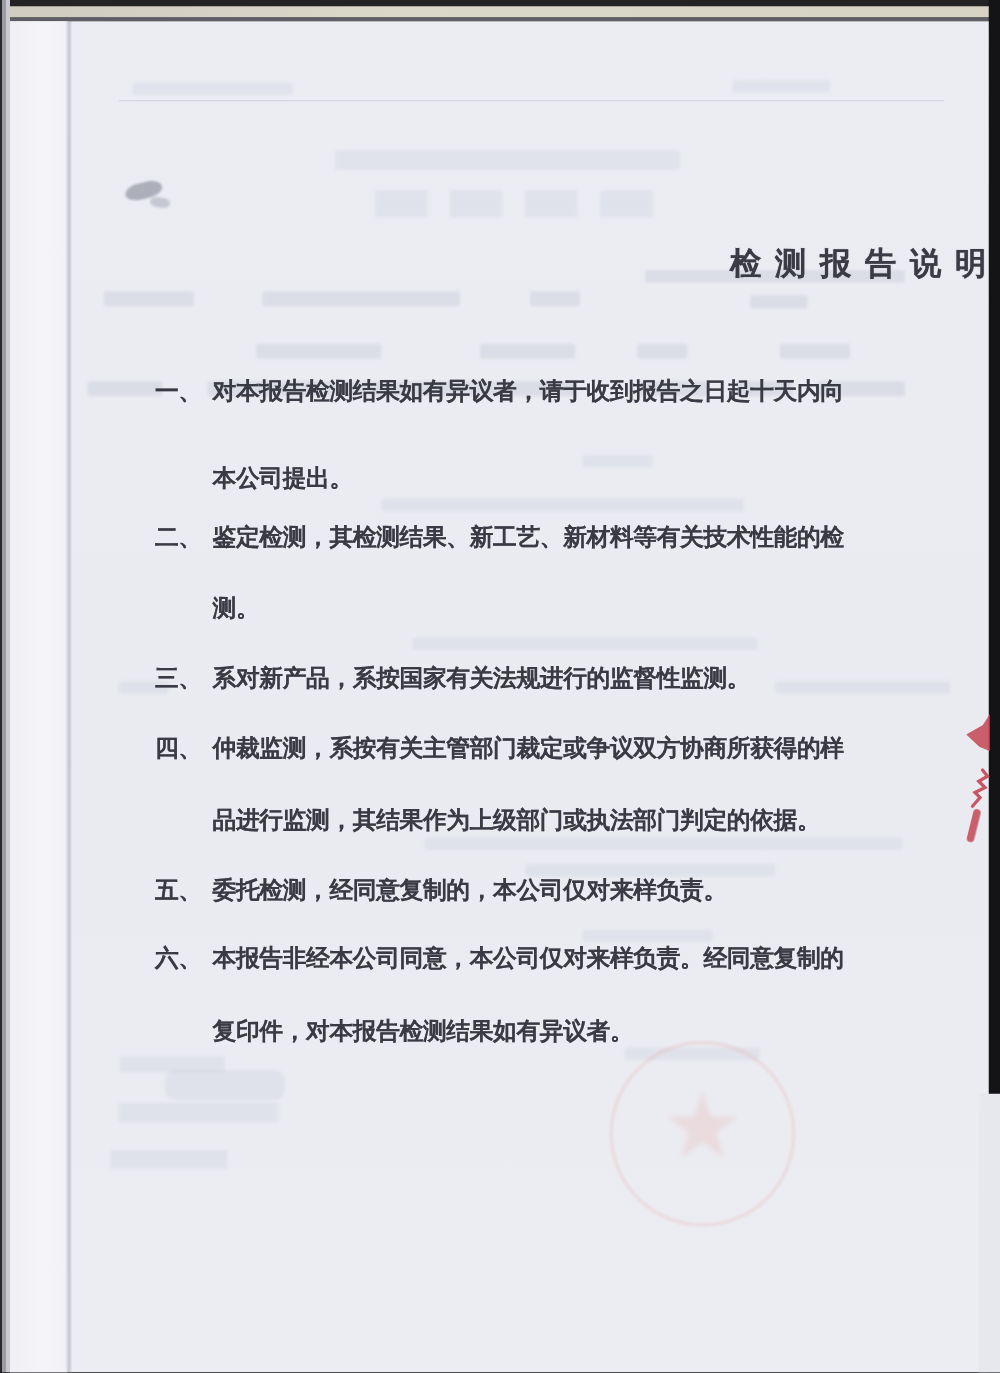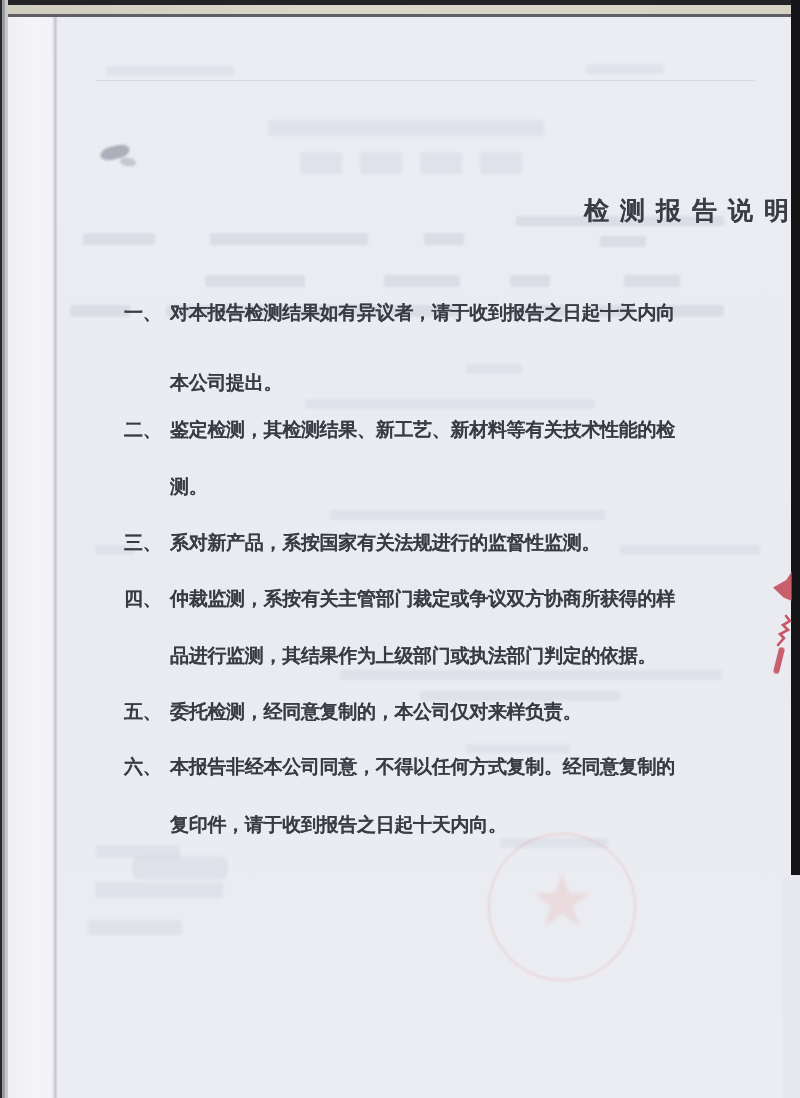--- a/index.html
+++ b/index.html
@@ -138,14 +138,14 @@
 <div class="line txt" style="top:530px;">系对新产品，系按国家有关法规进行的监督性监测。</div>
 
 <div class="line num" style="top:586px;">四、</div>
 <div class="line txt" style="top:586px;font-family:Liberation Serif, serif;">仲裁监测，系按有关主管部门裁定或争议双方协商所获得的样</div>
 <div class="line txt" style="top:643px;">品进行监测，其结果作为上级部门或执法部门判定的依据。</div>
 
 <div class="line num" style="top:699px;">五、</div>
 <div class="line txt" style="top:699px;">委托检测，经同意复制的，本公司仅对来样负责。</div>
 
 <div class="line num" style="top:754px;">六、</div>
-<div class="line txt" style="top:754px;">本报告非经本公司同意，不得以任何方式复制。经同意复制的</div>
-<div class="line txt" style="top:812px;">复印件，请于收到报告之日起十天内向。</div>
+<div class="line txt" style="top:754px;">本报告非经本公司同意，本公司仅对来样负责。经同意复制的</div>
+<div class="line txt" style="top:812px;">复印件，对本报告检测结果如有异议者。</div>
 
 </body></html>

